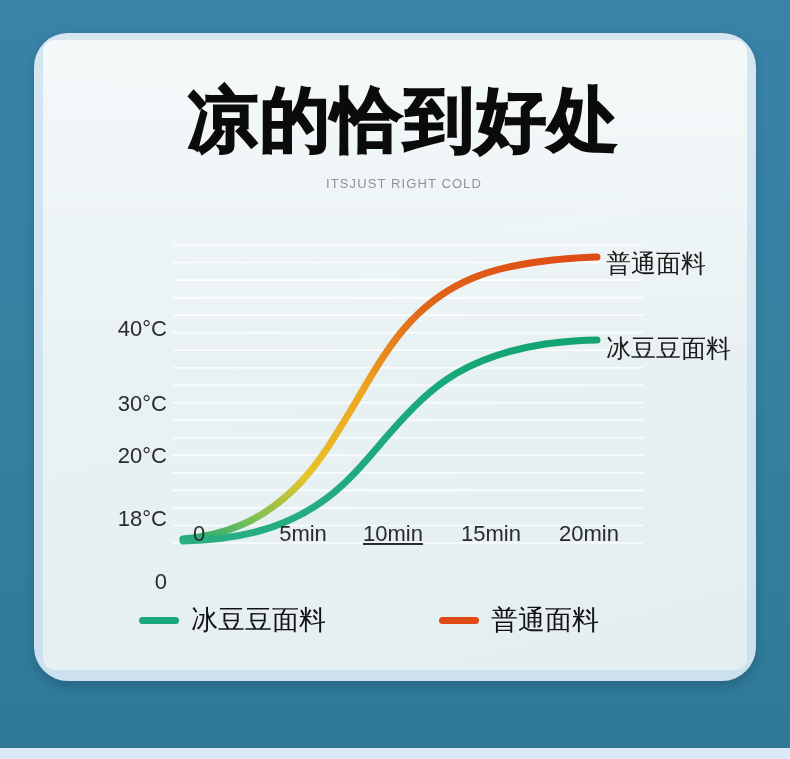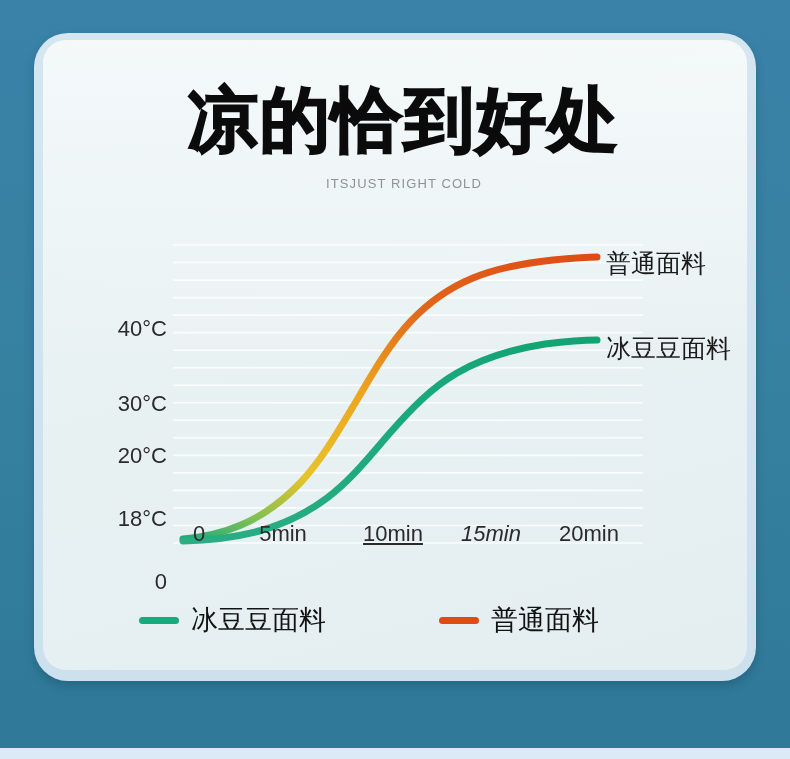--- a/index.html
+++ b/index.html
@@ -36,21 +36,21 @@
     border-radius: 34px;
     background: linear-gradient(180deg, #d5e6f1 0%, #cde0ee 100%);
     box-shadow: 0 5px 10px rgba(16,60,85,0.30);
   }
   #card-inner {
     position: absolute;
     left: 9px;
     top: 7px;
     right: 9px;
     bottom: 11px;
-    border-radius: 23px;
+    border-radius: 12px;
     background: linear-gradient(165deg, #e7f1f3 0%, #e9f2f3 40%, #e6eff1 75%, #e4eef0 100%);
     overflow: hidden;
   }
   
   #card-gloss {
     position: absolute;
     left: 0; top: 0; right: 0; height: 52%;
     background: linear-gradient(180deg, rgba(255,255,255,0.55), rgba(255,255,255,0.0));
     pointer-events: none;
   }
@@ -241,23 +241,23 @@
                      C 310 133, 340 124, 372 119
                      C 396 116, 412 115, 424 115"></path>
           </svg>
         </div>
 
         <div class="series-note" style="left:563px; top:22px;">普通面料</div>
         <div class="series-note" style="left:563px; top:107px;">冰豆豆面料</div>
 
         <div id="x-axis">
           <div class="x-label" style="left:56px;">0</div>
-          <div class="x-label" style="left:140px;text-align:right;">5min</div>
+          <div class="x-label" style="left:160px;text-align:right;">5min</div>
           <div class="x-label" style="left:250px;text-decoration:underline;">10min</div>
-          <div class="x-label" style="left:348px;font-style:italic;">15min</div>
+          <div class="x-label" style="left:348px;">15min</div>
           <div class="x-label" style="left:446px;">20min</div>
         </div>
       </div>
 
       <div id="legend">
         <div class="legend-item" style="left:0px;">
           <span class="legend-swatch" style="background: rgb(26, 169, 123);"></span>
           <span class="legend-text">冰豆豆面料</span>
         </div>
         <div class="legend-item" style="left:300px;">

